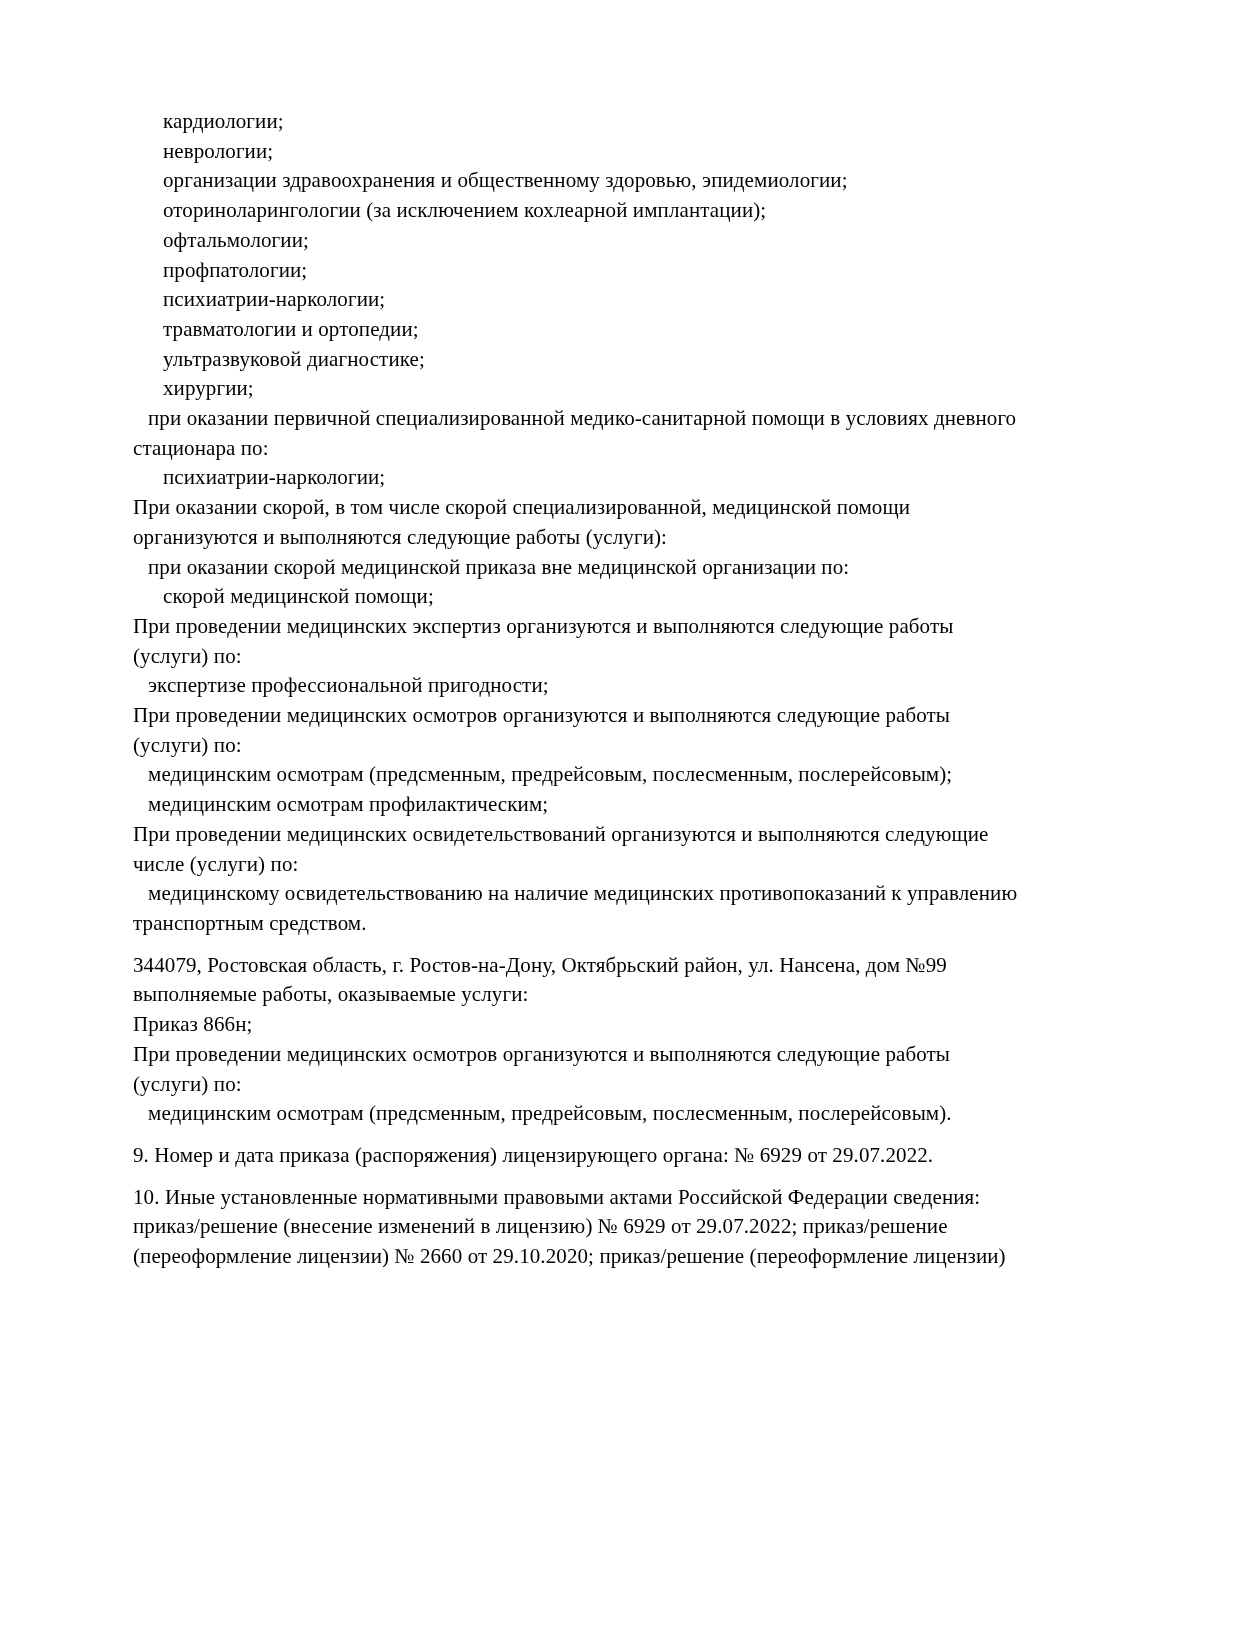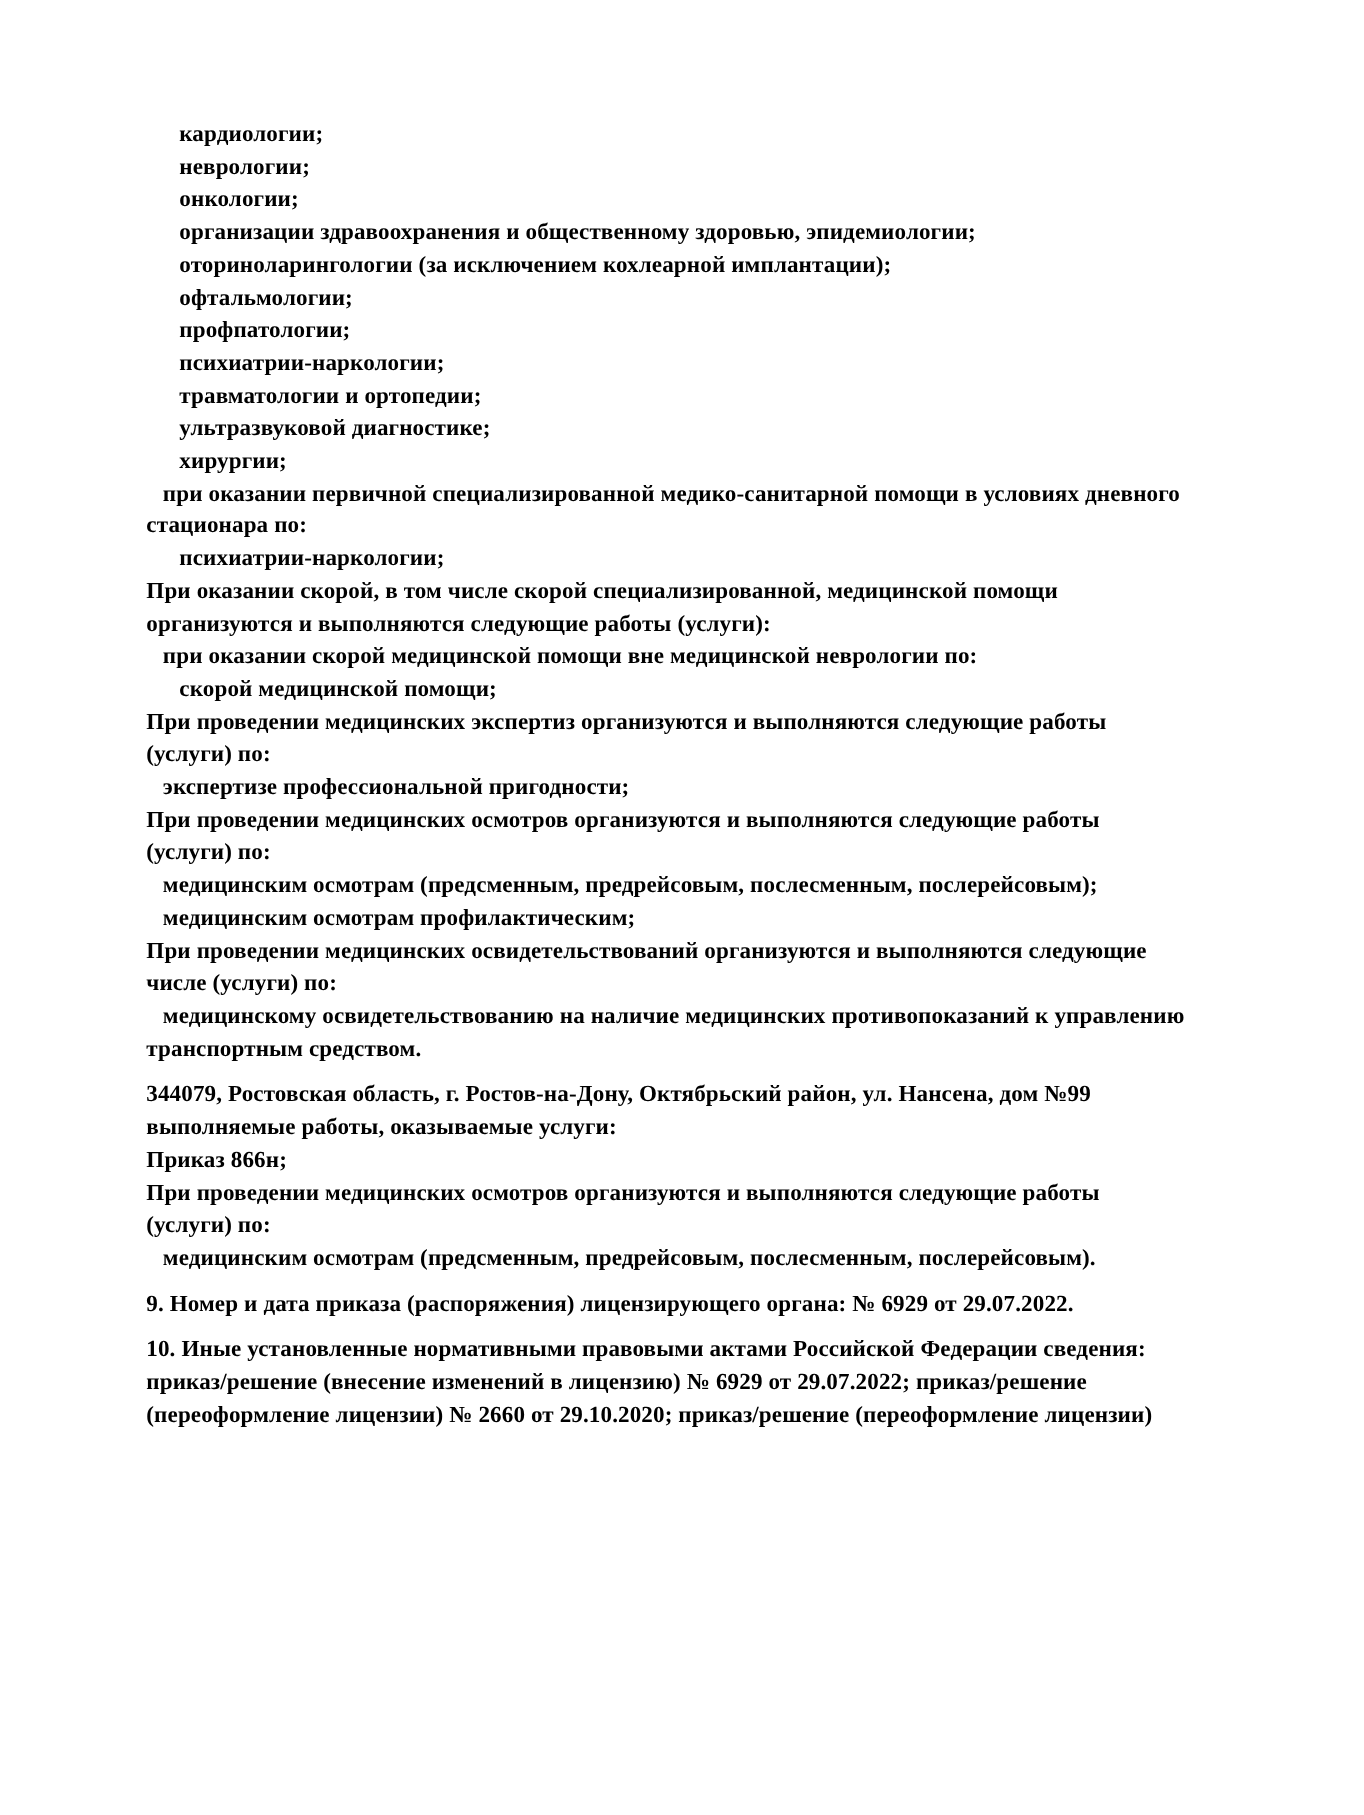--- a/index.html
+++ b/index.html
@@ -13,56 +13,54 @@
     width: 1240px;
     height: 1650px;
     background: #ffffff;
     overflow: hidden;
   }
   .textblock {
     position: absolute;
     left: 133px;
     top: 107px;
     width: 1000px;
-    font-weight: bold;
   }
   .ln {
     font-family: "Liberation Serif", "DejaVu Serif", serif;
     font-size: 21px;
     line-height: 29.7px;
     color: #000000;
     white-space: nowrap;
     letter-spacing: 0.1px;
   }
   .i1 { padding-left: 15px; }
   .i2 { padding-left: 30px; }
   .gap { margin-top: 12px; }
 </style>
 </head>
 <body>
 
 <div class="page" style="background: rgb(255, 255, 255); color: rgb(0, 0, 0);">
   <div class="textblock">
     <div class="ln i2">кардиологии;</div>
     <div class="ln i2">неврологии;</div>
-    <div class="ln i2">онкологии;</div>
     <div class="ln i2">организации здравоохранения и общественному здоровью, эпидемиологии;</div>
     <div class="ln i2">оториноларингологии (за исключением кохлеарной имплантации);</div>
     <div class="ln i2">офтальмологии;</div>
     <div class="ln i2">профпатологии;</div>
     <div class="ln i2">психиатрии-наркологии;</div>
     <div class="ln i2">травматологии и ортопедии;</div>
     <div class="ln i2">ультразвуковой диагностике;</div>
     <div class="ln i2">хирургии;</div>
     <div class="ln i1">при оказании первичной специализированной медико-санитарной помощи в условиях дневного</div>
     <div class="ln">стационара по:</div>
     <div class="ln i2">психиатрии-наркологии;</div>
     <div class="ln">При оказании скорой, в том числе скорой специализированной, медицинской помощи</div>
     <div class="ln">организуются и выполняются следующие работы (услуги):</div>
-    <div class="ln i1">при оказании скорой медицинской помощи вне медицинской неврологии по:</div>
+    <div class="ln i1">при оказании скорой медицинской приказа вне медицинской организации по:</div>
     <div class="ln i2">скорой медицинской помощи;</div>
     <div class="ln">При проведении медицинских экспертиз организуются и выполняются следующие работы</div>
     <div class="ln">(услуги) по:</div>
     <div class="ln i1">экспертизе профессиональной пригодности;</div>
     <div class="ln">При проведении медицинских осмотров организуются и выполняются следующие работы</div>
     <div class="ln">(услуги) по:</div>
     <div class="ln i1">медицинским осмотрам (предсменным, предрейсовым, послесменным, послерейсовым);</div>
     <div class="ln i1">медицинским осмотрам профилактическим;</div>
     <div class="ln">При проведении медицинских освидетельствований организуются и выполняются следующие</div>
     <div class="ln">числе (услуги) по:</div>

